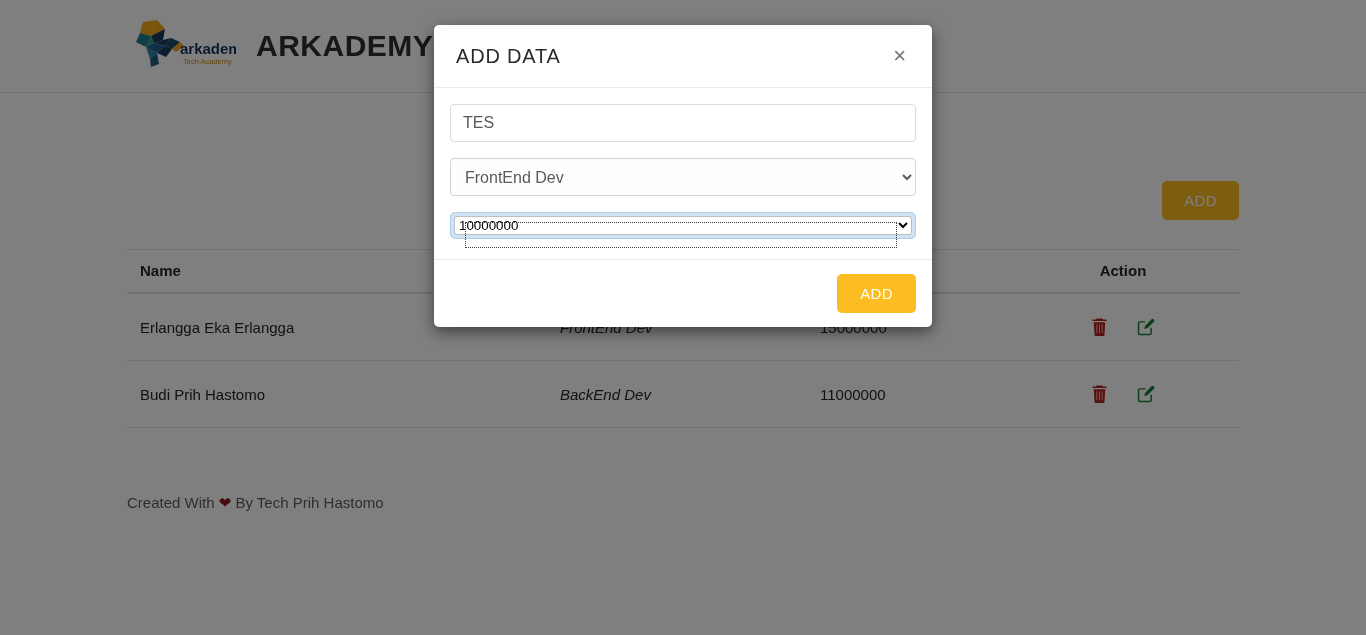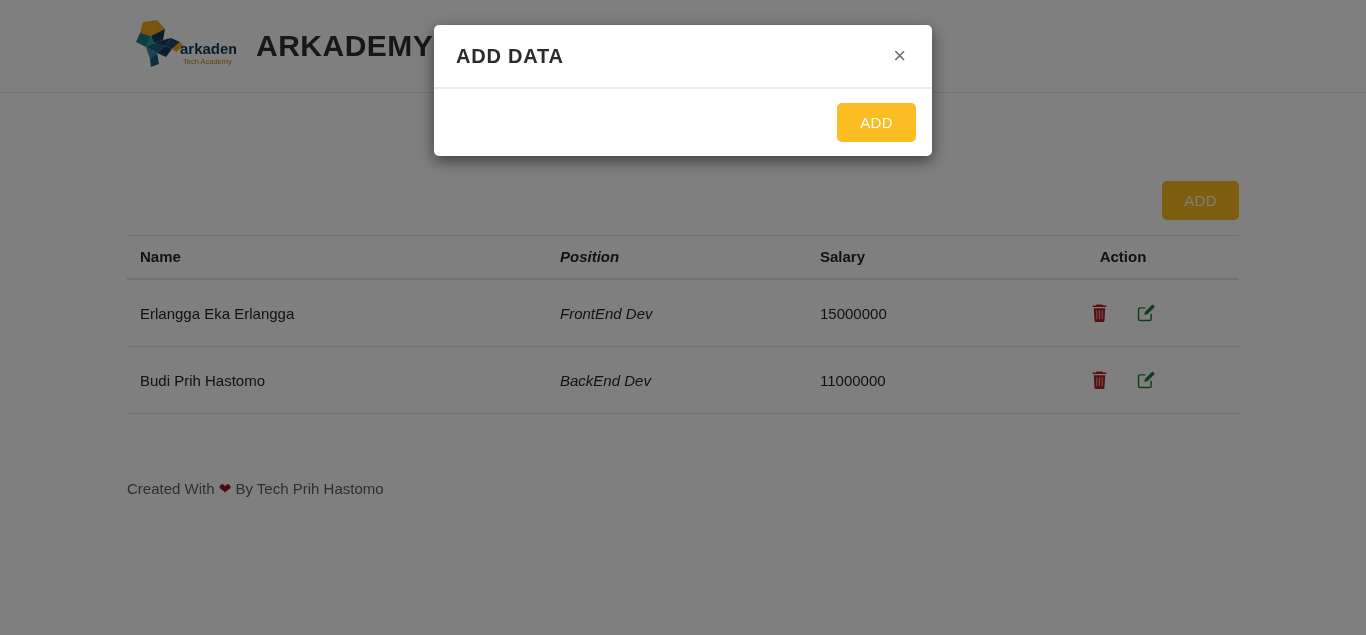--- a/index.html
+++ b/index.html
@@ -45,21 +45,21 @@
     color: #fffdf5;
     border: none;
     border-radius: 5px;
     font-size: 15px;
     letter-spacing: 0.4px;
     padding: 11px 22px;
     cursor: pointer;
     font-family: "Liberation Sans", sans-serif;
   }
 
-  table.data-table { width: 1112px; border-collapse: collapse; margin-top: 15px; }
+  table.data-table { width: 1112px; border-collapse: collapse; margin-top: 29px; }
   table.data-table th {
     text-align: left;
     font-size: 15px;
     font-weight: 700;
     color: #212529;
     padding: 12px 0 13px 13px;
     border-bottom: 2px solid #dee2e6;
     border-top: 1px solid #dee2e6;
   }
   table.data-table td {
@@ -108,21 +108,21 @@
   .modal-header {
     height: 63px;
     display: flex; align-items: center; justify-content: space-between;
     padding: 0 24px 0 22px;
     border-bottom: 1px solid #e9ecef;
   }
   .modal-title {
     font-size: 20px;
     color: #2b2b2b;
     letter-spacing: 0.8px;
-    font-weight: 700;
+    font-weight: 400;
   }
   .modal-close {
     background: none; border: none;
     font-size: 22px; line-height: 1;
     color: #6f6f6f;
     cursor: pointer;
     padding: 0 2px;
     font-family: "Liberation Sans", sans-serif;
   }
   .modal-body { padding: 16px 16px 12px 16px; }
@@ -295,19 +295,36 @@
   </div>
 
   <div class="backdrop"></div>
 
   <div class="modal">
     <div class="modal-header">
       <div class="modal-title">ADD DATA</div>
       <button class="modal-close">×</button>
     </div>
 
+    <div class="modal-body">
+      <input class="form-control" type="text" value="TES" style="">
+
+      <select class="form-select">
+        <option>FrontEnd Dev</option>
+        <option>BackEnd Dev</option>
+      </select>
+
+      <div class="select-focus-wrap">
+        <select>
+          <option>10000000</option>
+          <option>12000000</option>
+          <option>15000000</option>
+        </select>
+        <div class="dotted"></div>
+      </div>
+    </div>
 
     <div class="modal-footer">
       <button class="btn-add-modal">ADD</button>
     </div>
   </div>
 
 </div>
 
 </body></html>

